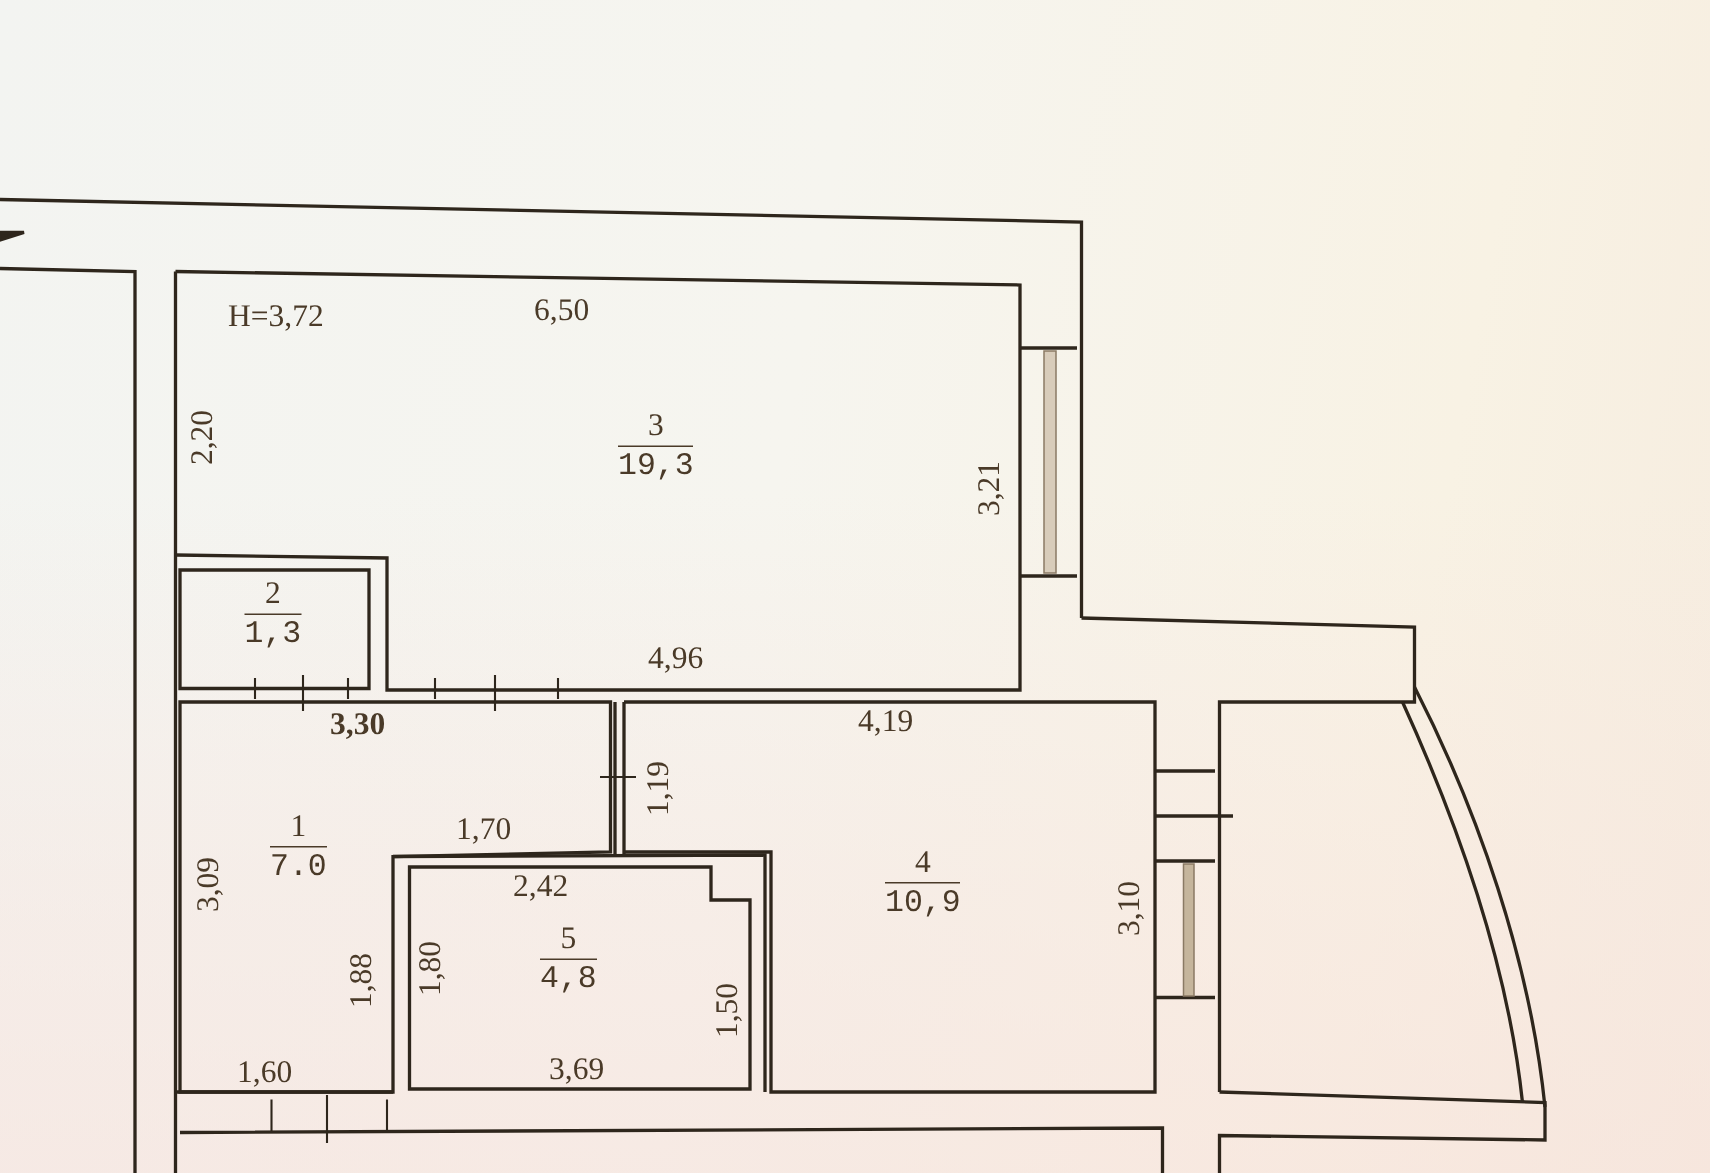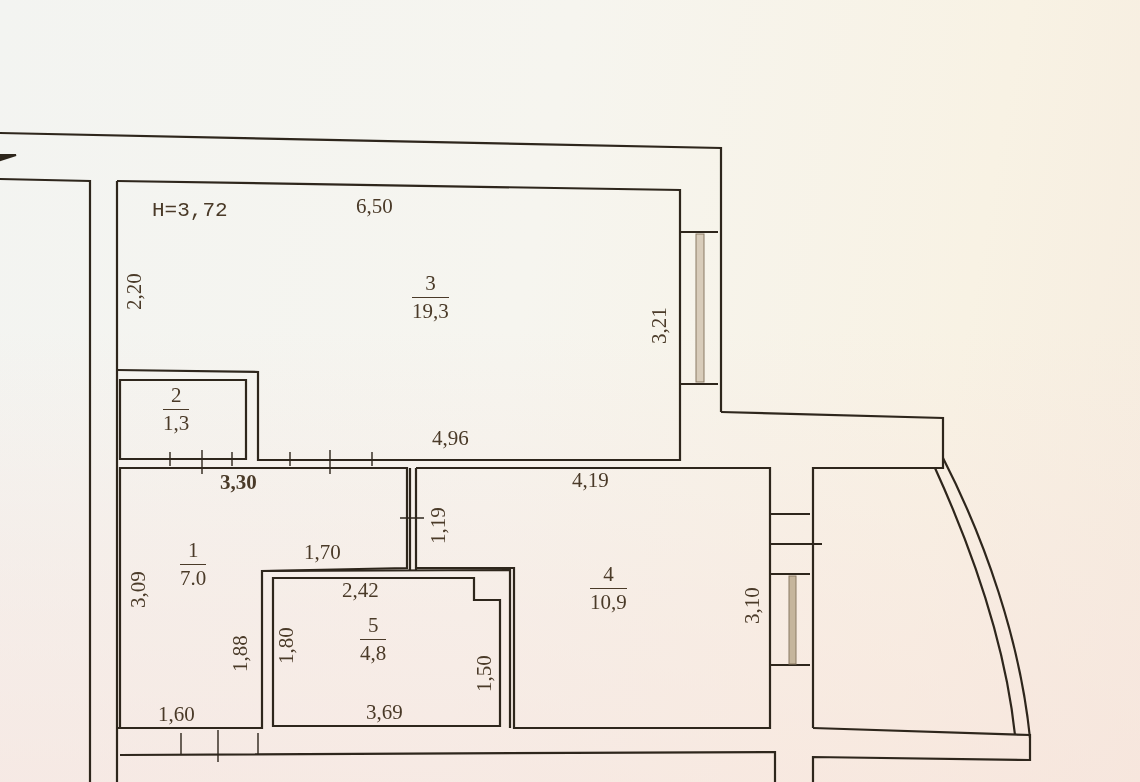--- a/index.html
+++ b/index.html
@@ -7,21 +7,21 @@
        font-family:"Liberation Serif","DejaVu Serif",serif;}
   .paper{position:absolute;left:0;top:0;width:1140px;height:782px;
     background:linear-gradient(100deg,#f3f4f1 0%,#f6f5ef 45%,#f8f2e4 80%,#f6ecdf 100%);}
   .pink{position:absolute;left:0;top:330px;width:1140px;height:452px;
     background:linear-gradient(180deg,rgba(248,236,230,0) 0%,rgba(247,228,222,.45) 60%,rgba(247,226,220,.6) 100%);}
   svg{position:absolute;left:0;top:0;}
   .lbl{position:absolute;color:#4a3a28;font-size:21px;line-height:1;white-space:nowrap;}
   .v{transform-origin:left top;transform:rotate(-90deg);}
   .room{position:absolute;text-align:center;color:#4a3a28;font-size:21px;line-height:1;}
   .room .num{display:block;padding:0 6px 3px 6px;border-bottom:1.5px solid #4a3a28;}
-  .room .area{display:block;padding-top:3px;}
+  .room .area{display:block;padding-top:3px;font-family:Liberation Mono, monospace;}
 </style>
 </head>
 <body>
 
 <div class="paper"></div>
 <div class="pink"></div>
 
 <svg width="1140" height="782" viewBox="0 0 1140 782">
   <g fill="none" stroke="#2e261c" stroke-width="2.2">
 
@@ -57,21 +57,21 @@
     <path d="M117 728 L262 728 M120 755 L775 752 L775 782"></path>
     <path d="M813 757"></path>
 
     <path stroke-width="1.4" d="M170 452 L170 466 M202 450 L202 474 M232 452 L232 466 M290 452 L290 466 M330 450 L330 474 M372 452 L372 466 M400 518 L424 518 M181 733 L181 754 M218 730 L218 762 M258 733 L258 754"></path>
   </g>
 
   <rect x="696" y="234" width="8" height="148" fill="#d8ccba" stroke="#8a7a64" stroke-width="1"></rect>
   <rect x="789" y="576" width="7" height="88" fill="#c5b59c" stroke="#8a7a64" stroke-width="1"></rect>
 </svg>
 
-<div class="lbl" style="left:152px;top:200px;font-family:Liberation Mono, monospace;">H=3,72</div>
+<div class="lbl" style="left:152px;top:200px;">H=3,72</div>
 <div class="lbl" style="left:356px;top:196px;">6,50</div>
 <div class="lbl v" style="left:124px;top:310px;">2,20</div>
 <div class="lbl v" style="left:649px;top:344px;">3,21</div>
 <div class="lbl" style="left:432px;top:428px;">4,96</div>
 
 <div class="room" style="left:412px;top:273px;">
   <span class="num">3</span>
   <span class="area">19,3</span>
 </div>
 <div class="room" style="left:163px;top:385px;">

